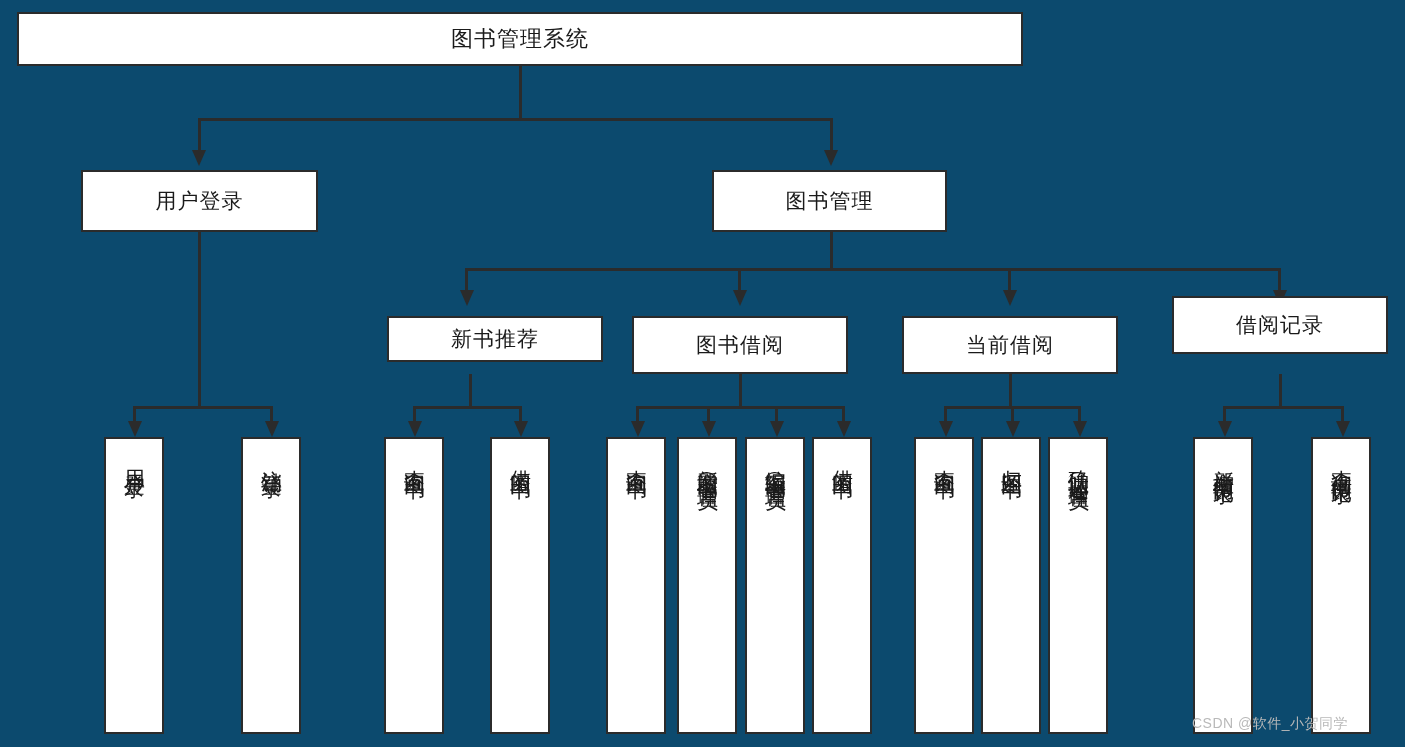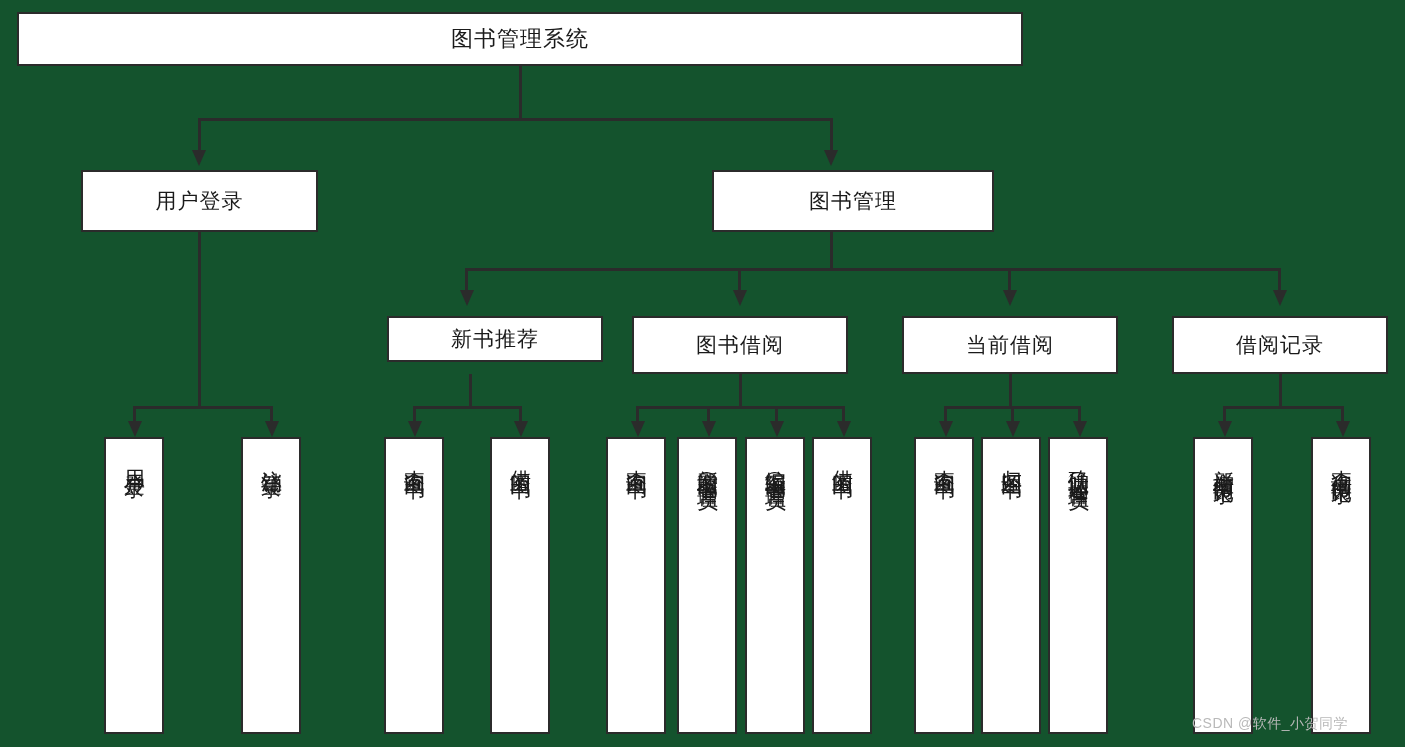--- a/index.html
+++ b/index.html
@@ -7,21 +7,21 @@
     padding: 0;
     background: #ffffff;
   }
   body {
     font-family: "Liberation Sans", "DejaVu Sans", sans-serif;
   }
   #canvas {
     position: relative;
     width: 1405px;
     height: 747px;
-    background: #14532d;
+    background: #0c4a6e;
     overflow: hidden;
   }
   .node {
     position: absolute;
     box-sizing: border-box;
     border: 2.5px solid #2b2b2b;
     background: #ffffff;
     display: flex;
     align-items: center;
     justify-content: center;
@@ -94,21 +94,21 @@
 
   <div class="edge v" style="left:198px; top:118px; height:32px;"></div>
   <div class="arrow" style="left:192px; top:150px;"></div>
   <div class="edge v" style="left:830px; top:118px; height:32px;"></div>
   <div class="arrow" style="left:824px; top:150px;"></div>
 
   <div class="node lvl2" style="left:81px; top:170px; width:237px; height:62px;">
     <span class="label">用户登录</span>
   </div>
 
-  <div class="node lvl2" style="left:712px; top:170px; width:282px; height:62px;justify-content:center;">
+  <div class="node lvl2" style="left:712px; top:170px; width:235px; height:62px;justify-content:center;">
     <span class="label">图书管理</span>
   </div>
 
   <div class="edge v" style="left:198px; top:232px; height:176px;"></div>
   <div class="edge h" style="left:133px; top:406px; width:137px;"></div>
   <div class="edge v" style="left:133px; top:406px; height:15px;"></div>
   <div class="arrow" style="left:128px; top:421px;"></div>
   <div class="edge v" style="left:270px; top:406px; height:15px;"></div>
   <div class="arrow" style="left:265px; top:421px;"></div>
 
@@ -125,21 +125,21 @@
 
   <div class="node lvl3" style="left:362px; top:316px; width:216px; height:46px;margin-left:25px;">
     <span class="label">新书推荐</span>
   </div>
   <div class="node lvl3" style="left:902px; top:316px; width:216px; height:58px;">
     <span class="label">当前借阅</span>
   </div>
   <div class="node lvl3" style="left:632px; top:316px; width:216px; height:58px;">
     <span class="label">图书借阅</span>
   </div>
-  <div class="node lvl3" style="left:1172px; top:316px; width:216px; height:58px;">
+  <div class="node lvl3" style="left:1172px; top:296px; width:216px; height:58px;">
     <span class="label">借阅记录</span>
   </div>
 
   <div class="edge v" style="left:469px; top:374px; height:32px;"></div>
   <div class="edge h" style="left:413px; top:406px; width:106px;"></div>
   <div class="edge v" style="left:413px; top:406px; height:15px;"></div>
   <div class="arrow" style="left:408px; top:421px;"></div>
   <div class="edge v" style="left:519px; top:406px; height:15px;"></div>
   <div class="arrow" style="left:514px; top:421px;"></div>
 

